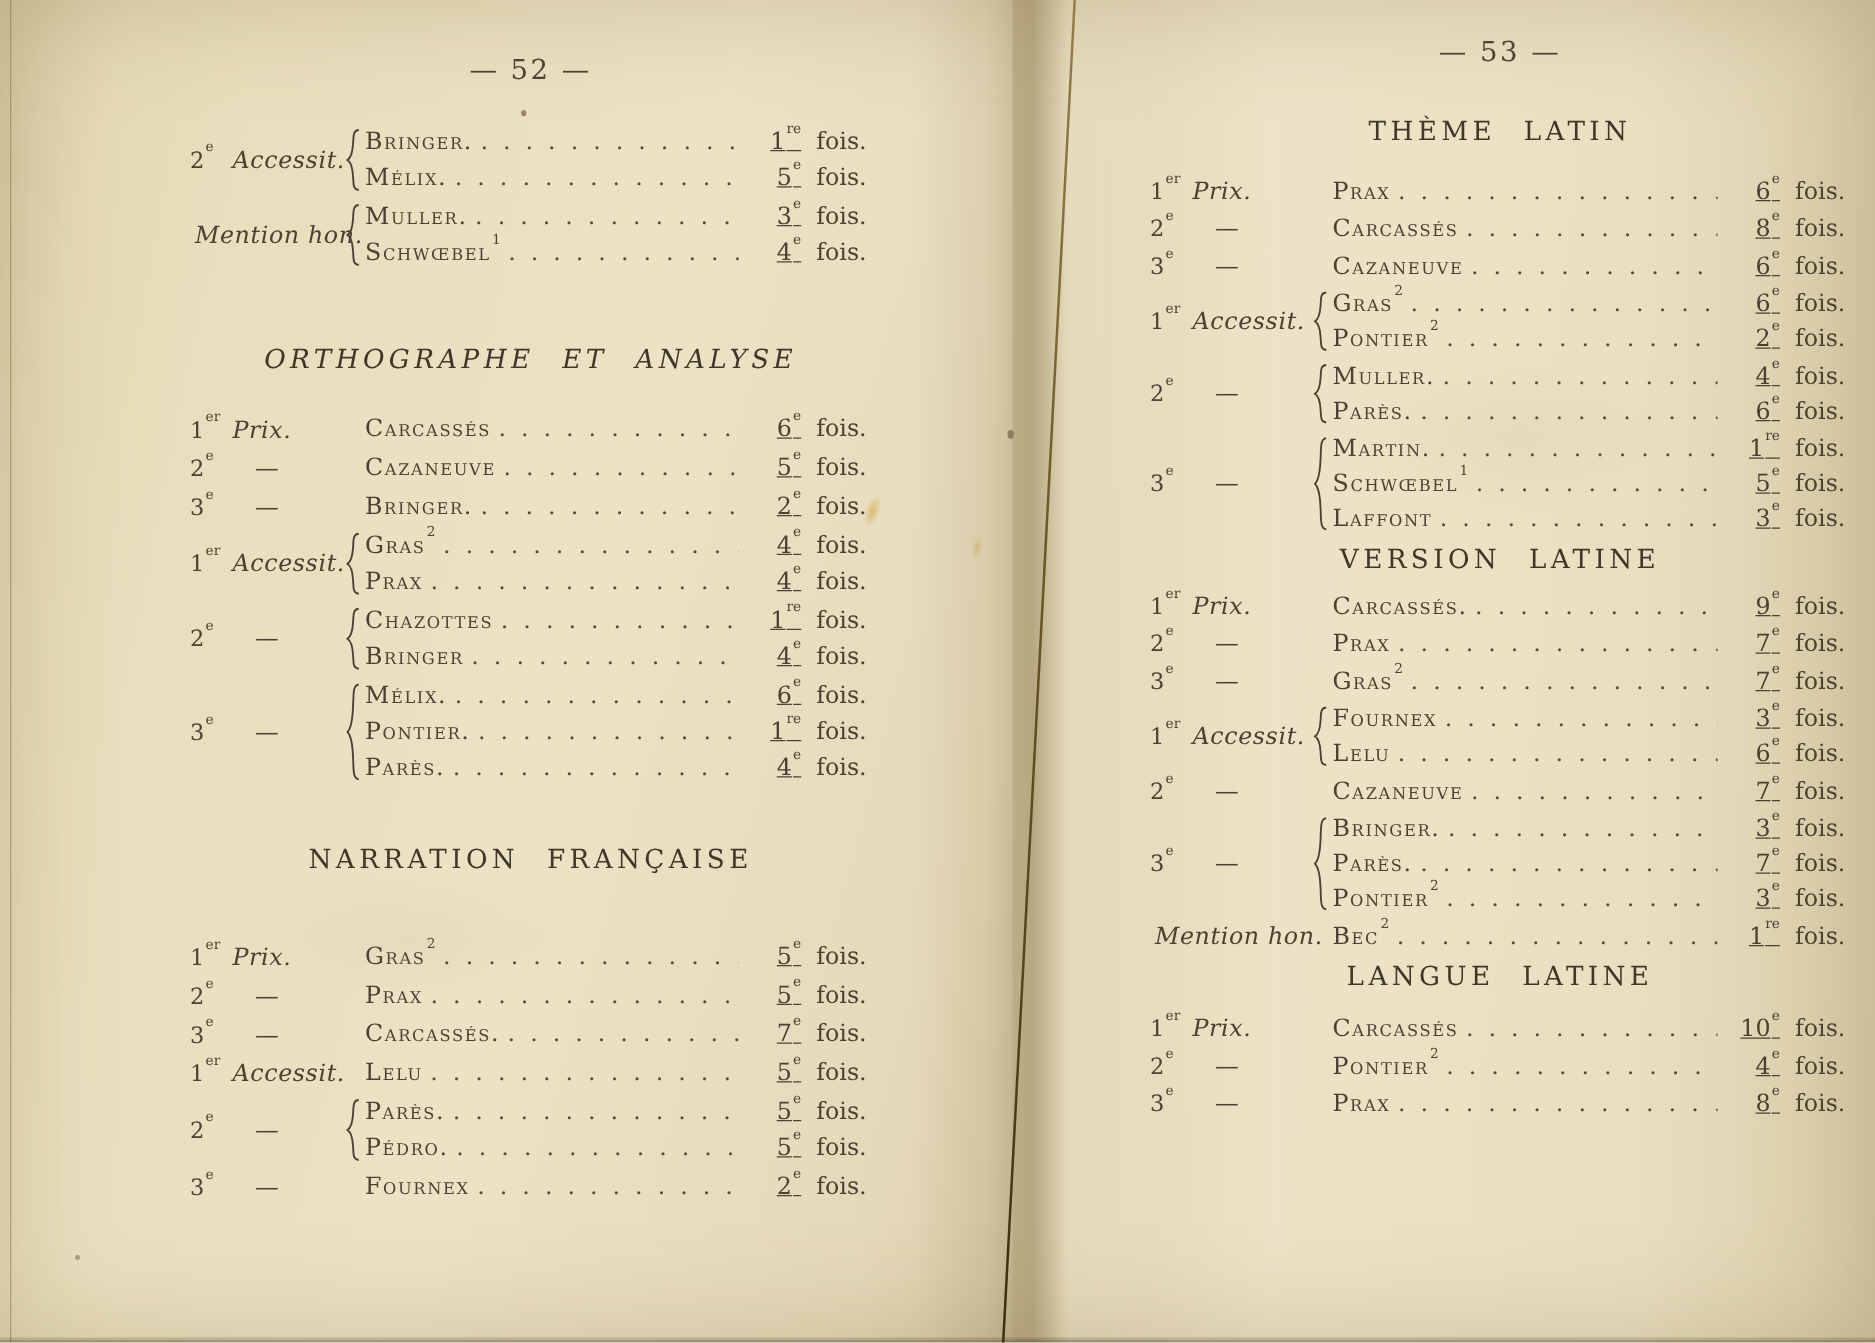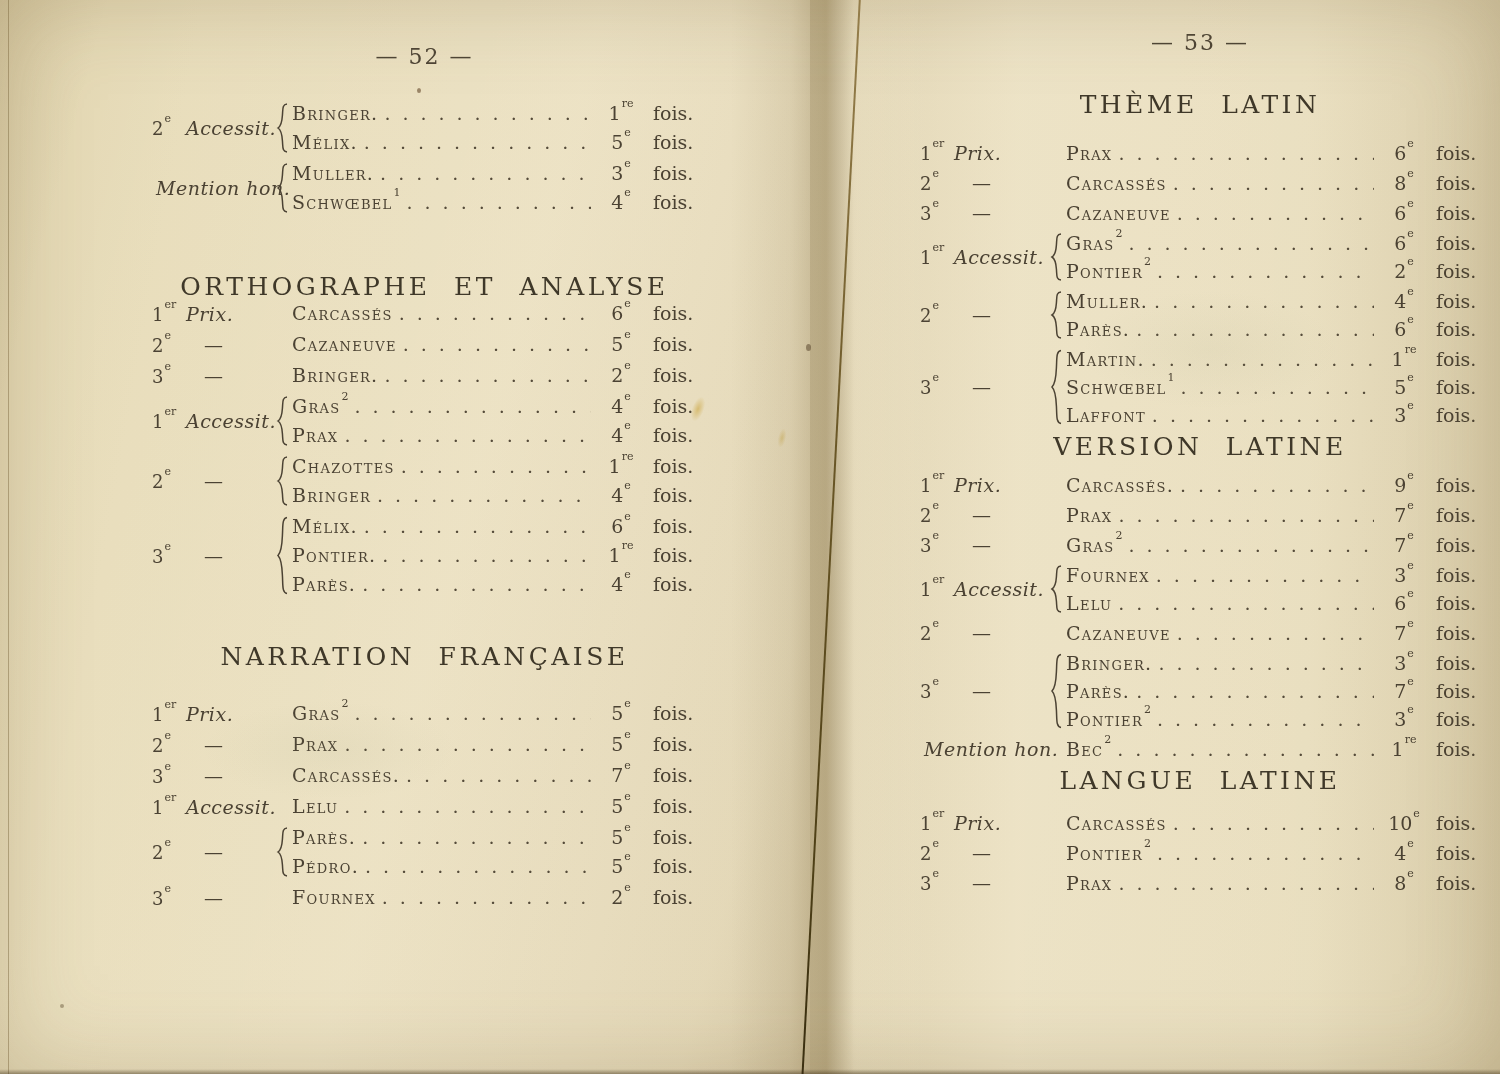--- a/index.html
+++ b/index.html
@@ -13,49 +13,49 @@
   .page-left{left:0;width:810px;padding:44px 0 0 152px;--rh:29px;--lw:124px;
     background:linear-gradient(105deg,rgba(120,95,50,.10) 0%,rgba(120,95,50,0) 10%,rgba(255,250,235,.14) 55%,rgba(120,95,50,.05) 88%,rgba(120,95,50,.16) 100%);}
   .page-right{left:810px;width:690px;padding:30px 0 0 110px;--rh:28px;--lw:130px;
     background:linear-gradient(90deg,rgba(110,88,40,.20) 0%,rgba(110,88,40,.05) 7%,rgba(255,250,236,.16) 30%,rgba(255,250,236,.10) 72%,rgba(120,95,50,.12) 100%);}
   .page-left .content{width:545px;}
   .page-right .content{width:560px;}
 
   .page-number{text-align:center;font-size:22px;letter-spacing:2px;color:#4e4536;}
 
   .section-title{
-    text-align:center;font-size:25px;letter-spacing:3.5px;word-spacing:12px;
+    text-align:center;font-size:21px;letter-spacing:3.5px;word-spacing:12px;
     color:#3f3829;line-height:24px;
   }
   .page-left  .sec0{margin-top:30px;}
   .page-left  .sec1{margin-top:58px;}
-  .page-left  .sec1 .section-title{}
+  .page-left  .sec1 .section-title{margin-bottom:30px;font-style:italic;}
   .page-left  .sec2{margin-top:46px;}
-  .page-left  .sec2 .section-title{margin-bottom:30px;}
+  .page-left  .sec2 .section-title{margin-bottom:52px;}
   .page-right .sec0{margin-top:38px;}
   .page-right .sec0 .section-title{margin-bottom:22px;}
   .page-right .sec1{margin-top:6px;}
   .page-right .sec1 .section-title{margin-bottom:12px;}
   .page-right .sec2{margin-top:6px;}
   .page-right .sec2 .section-title{margin-bottom:16px;}
 
   .group{display:flex;align-items:center;}
   .group + .group{margin-top:2px;}
   .glabel{width:var(--lw);flex:none;display:flex;align-items:baseline;font-size:19px;}
   .rank{width:30px;flex:none;font-size:18px;}
   .glab{font-style:italic;margin-left:4px;letter-spacing:.5px;white-space:nowrap;}
   .glab.dash{font-style:normal;margin-left:22px;}
   .bracecol{width:16px;flex:none;display:flex;align-items:center;justify-content:flex-start;}
   .grows{flex:1;min-width:0;}
 
   .row{display:flex;align-items:baseline;line-height:var(--rh);font-size:19px;}
   .name{flex:none;font-variant:small-caps;letter-spacing:1.3px;white-space:nowrap;}
   .leader{flex:1;min-width:0;overflow:hidden;white-space:nowrap;letter-spacing:12px;
           margin:0 10px 0 6px;color:#554b3a;}
-  .num{flex:none;width:40px;text-align:center;}
+  .num{flex:none;width:40px;text-align:right;text-decoration:underline;}
   .unit{flex:none;width:56px;box-sizing:border-box;padding-left:12px;}
   .sup{font-size:11px;position:relative;top:-6px;letter-spacing:normal;margin-left:1px;line-height:0;}
 
   
   .gutter-shadow{position:absolute;left:730px;top:0;width:200px;height:1074px;pointer-events:none;
     background:linear-gradient(90deg,rgba(110,88,40,0) 0%,rgba(110,88,40,.10) 30%,rgba(110,88,40,.30) 48%,rgba(90,70,30,.18) 52%,rgba(255,250,230,.10) 62%,rgba(110,88,40,0) 100%);}
   .gutter-line{position:absolute;left:830px;top:-15px;width:2px;height:1110px;
     transform:rotate(3.05deg);
     background:linear-gradient(#9a8350 0%,#6b5827 40%,#4d3f16 80%,#33290e 100%);}
   .edge-crease-left{position:absolute;left:8px;top:0;width:1px;height:1074px;background:rgba(120,100,60,.45);}

